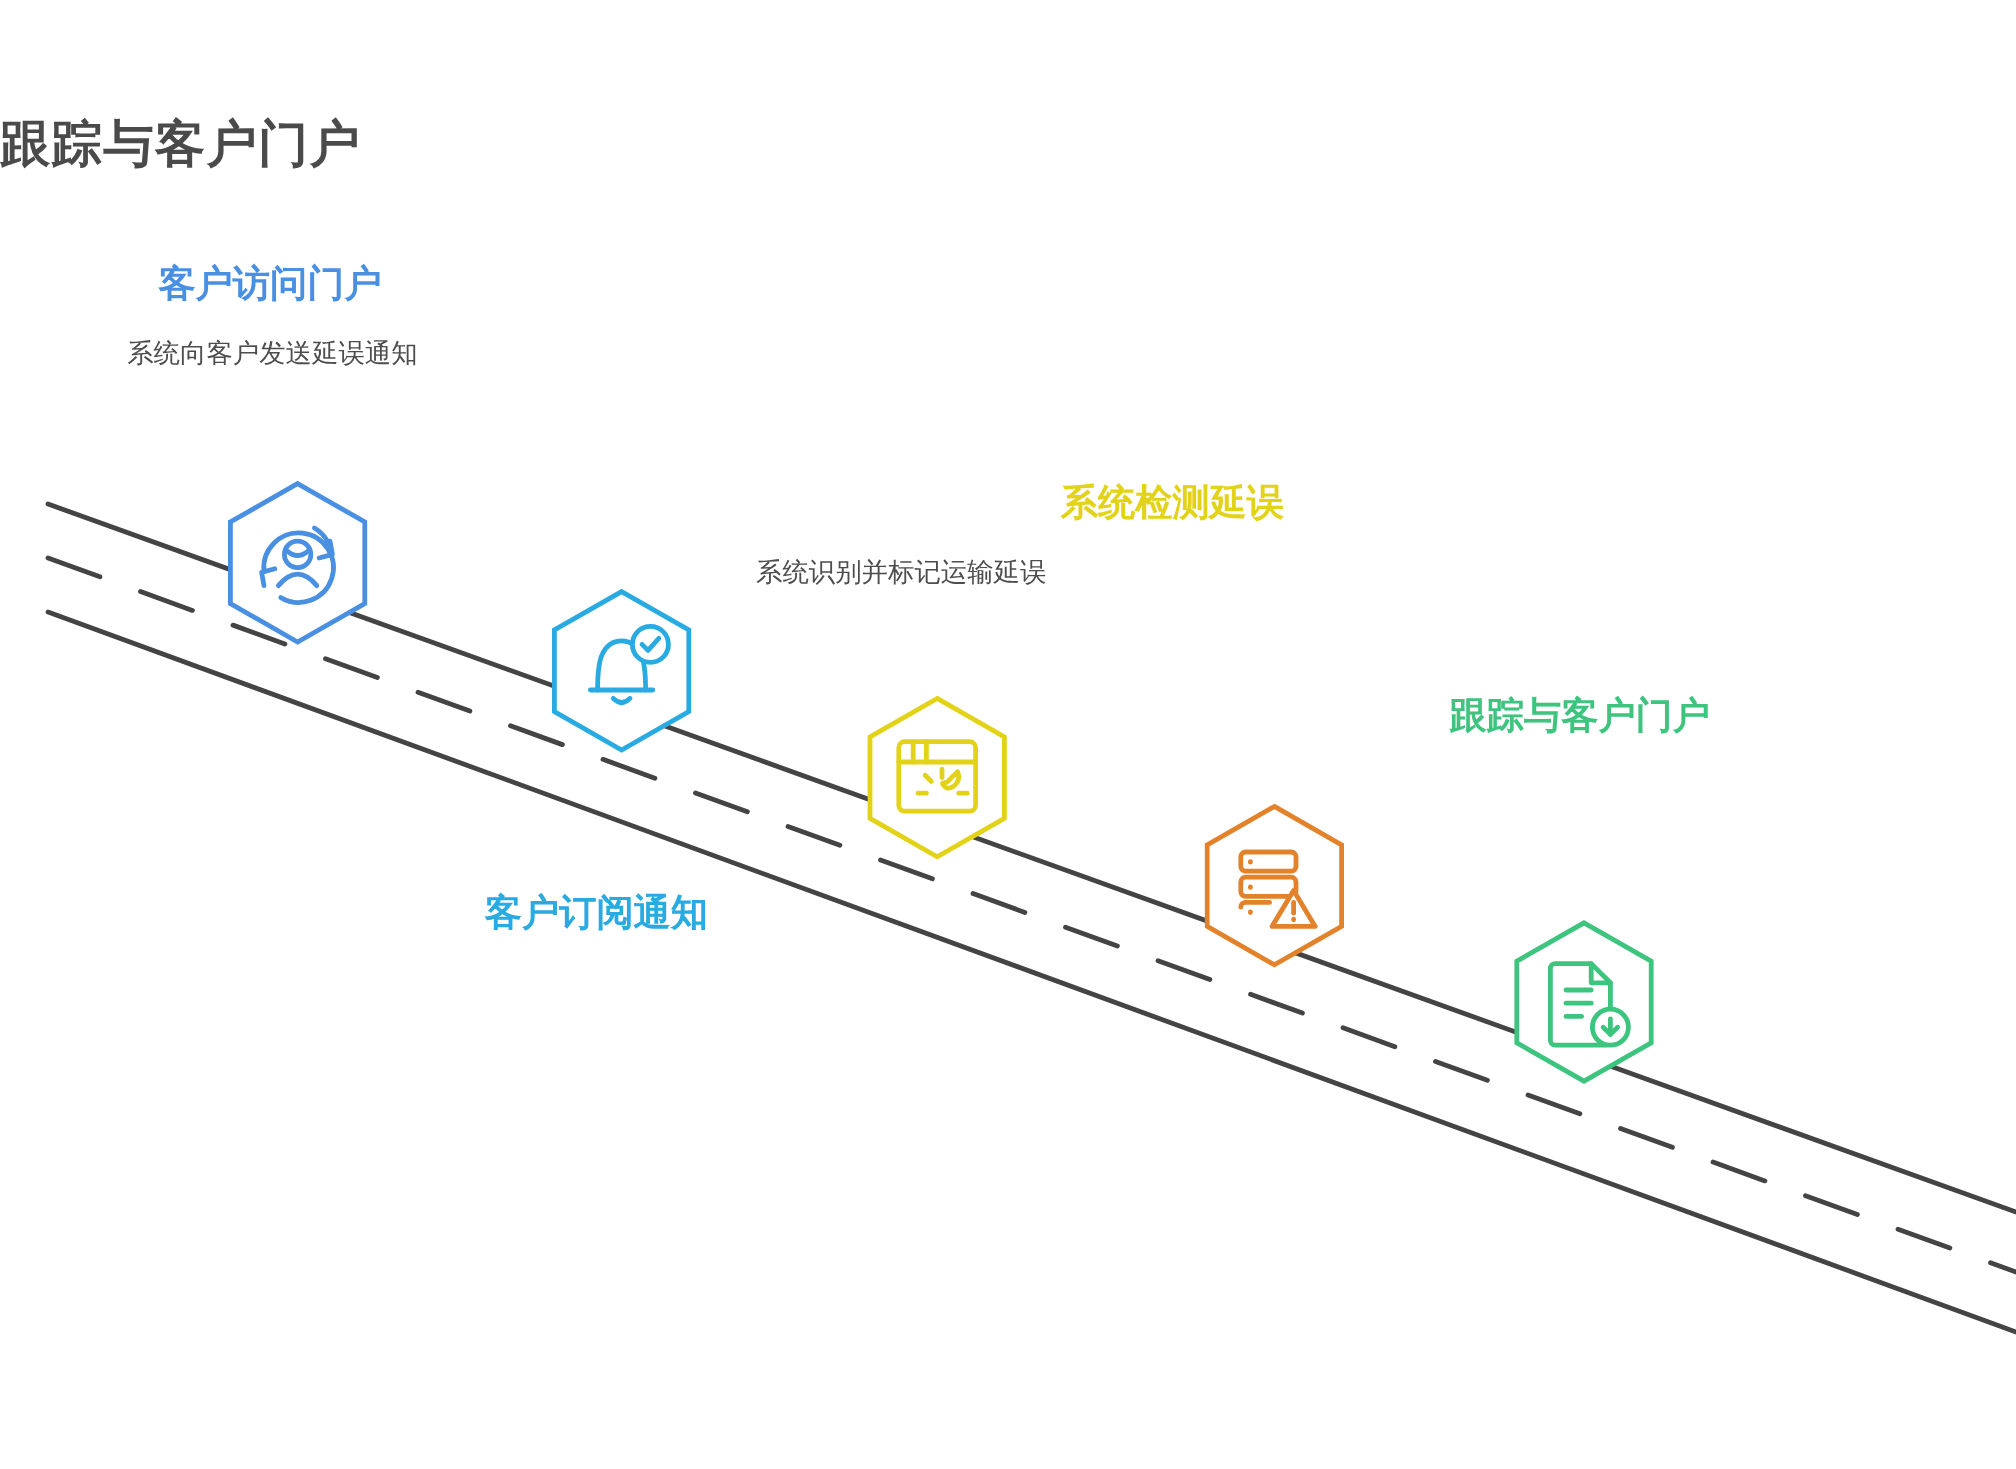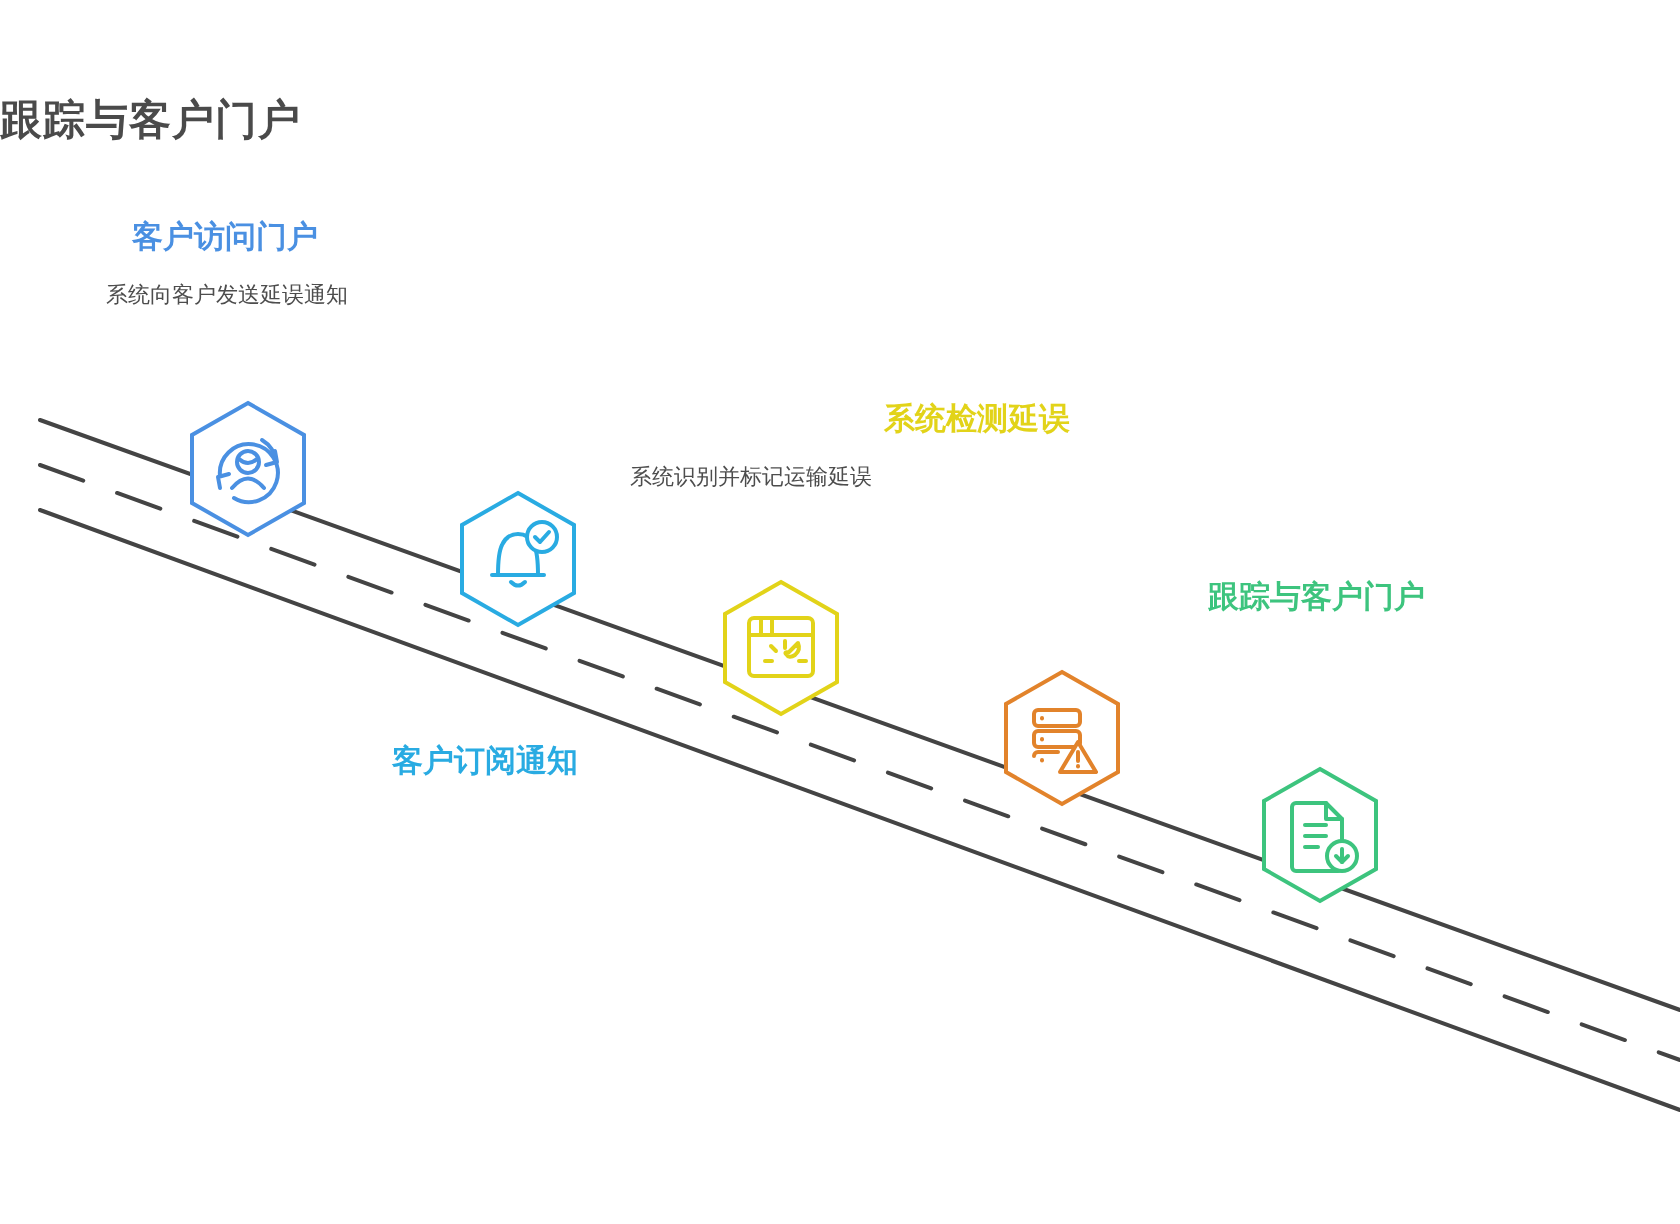--- a/index.html
+++ b/index.html
@@ -92,21 +92,21 @@
         <path d="M90 63 A29 29 0 0 0 76 41"></path>
         <polyline points="89,52 91,63 80,66"></polyline>
         <polyline points="34,89 32,78 43,75"></polyline>
         <circle cx="62" cy="63" r="11"></circle>
         <path d="M53 60 q9 8 18 0"></path>
         <path d="M46 89 q16 -19 32 0"></path>
       </g>
     </svg>
   </div>
 
-  <div class="step align-left" style="left:348px; top:742px; width:460px;">
+  <div class="step align-left" style="left:360px; top:742px; width:460px;">
     <div class="step-title" style="color:#29abe2; padding-left:44px;">客户订阅通知</div>
   </div>
   <div class="node" style="left:456px; top:489px;">
     <svg viewBox="0 0 124 140" xmlns="http://www.w3.org/2000/svg">
       <polygon points="62,4 118,36 118,104 62,136 6,104 6,36" fill="#ffffff" stroke="#29abe2" stroke-width="4"></polygon>
       <g fill="none" stroke="#29abe2" stroke-width="4" stroke-linecap="round" stroke-linejoin="round">
         <path d="M42 86 q0 -22 4 -30 q5 -11 16 -11 q11 0 16 11 q4 8 4 30"></path>
         <line x1="36" y1="86" x2="88" y2="86"></line>
         <path d="M55 93 q7 7 14 0"></path>
         <circle cx="86" cy="48" r="15" fill="#ffffff"></circle>

